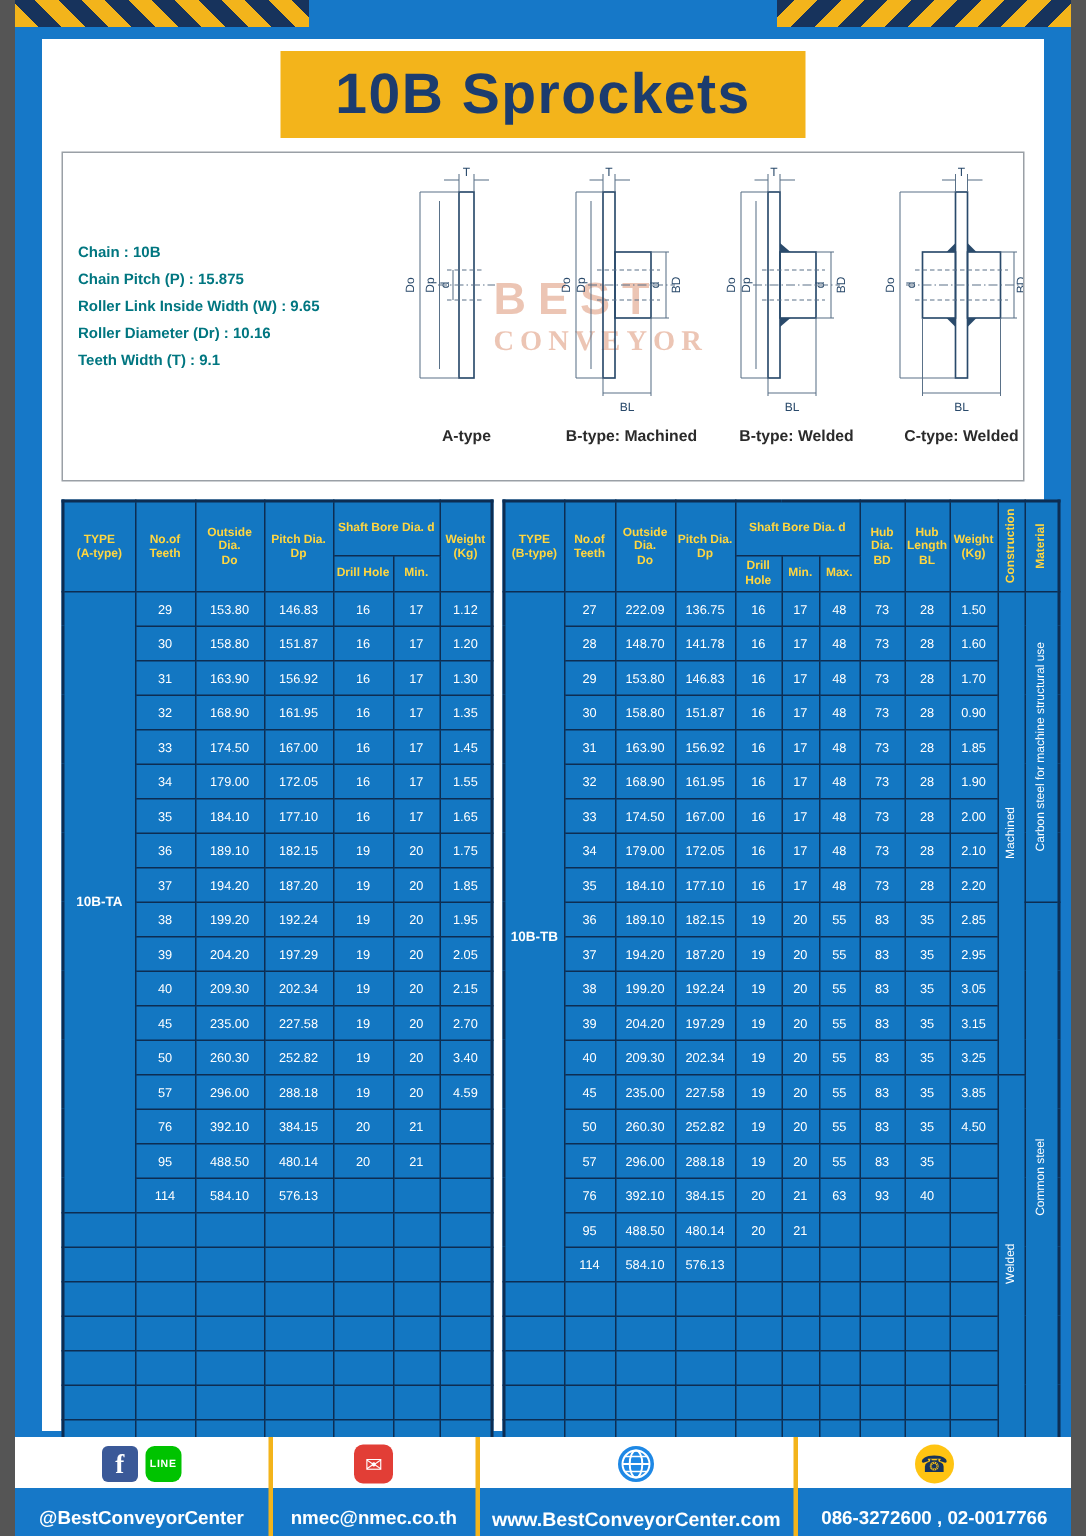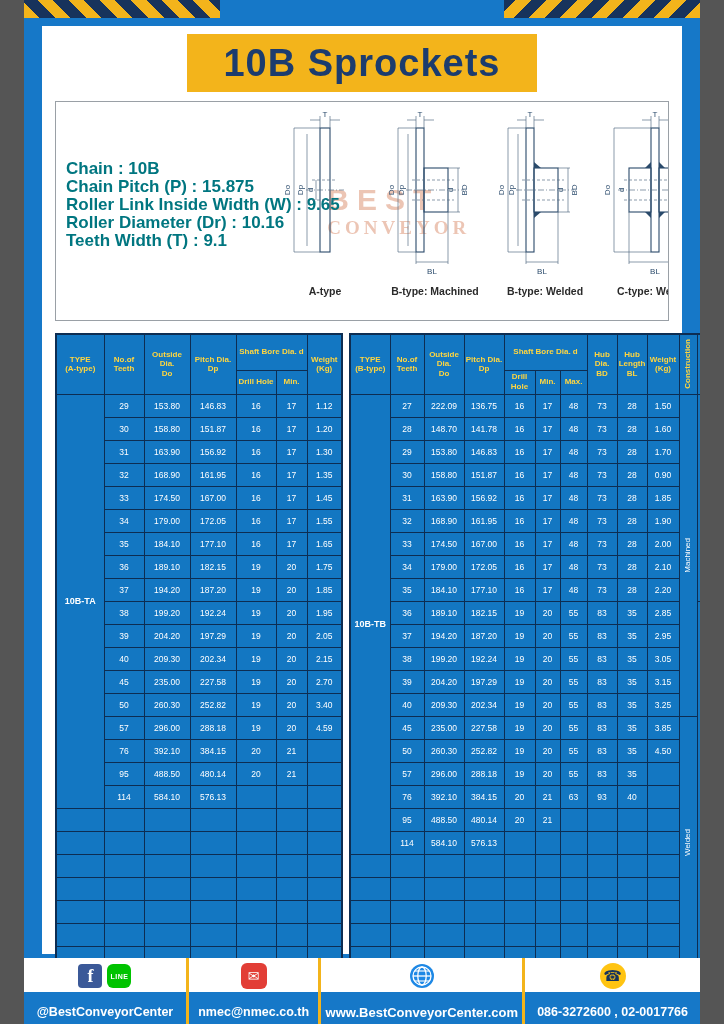--- a/index.html
+++ b/index.html
@@ -1,26 +1,26 @@
 <!DOCTYPE html>
 <html><head>
 <meta charset="utf-8">
 <style>
   html,body{margin:0;padding:0;}
   body{font-family:"Liberation Sans",sans-serif;background:#555;}
-  .page{position:relative;width:676px;height:1024px;background:#1678c8;overflow:hidden;margin:0 auto;}
+  .page{position:relative;width:676px;height:1024px;background:#1678c8;overflow:hidden;margin:0 auto;padding-left:28px;}
   .hazard{position:absolute;top:0;height:18px;width:196px;
     background:repeating-linear-gradient(45deg,#f3b41b 0 11px,#17335c 11px 22px);}
   .hazard.left{left:0;}
   .hazard.right{right:0;background:repeating-linear-gradient(-45deg,#f3b41b 0 11px,#17335c 11px 22px);}
   .inner{position:absolute;left:18px;right:18px;top:26px;bottom:70px;background:#ffffff;}
   .banner{width:350px;height:58px;margin:8px auto 0;background:#f3b41b;display:flex;align-items:center;justify-content:center;
     font-size:38px;font-weight:bold;color:#1c3c6e;letter-spacing:1px;}
   .diagram-box{position:relative;margin:9px 13px 0;height:218px;border:1px solid #9aa0a6;overflow:hidden;background:#fff;}
-  .specs{position:absolute;left:10px;top:58px;color:#007680;font-weight:bold;font-size:17px;line-height:18px;white-space:nowrap;}
+  .specs{position:absolute;left:10px;top:58px;color:#007680;font-weight:bold;font-size:10px;line-height:18px;white-space:nowrap;}
   .watermark{position:absolute;left:56%;top:50%;transform:translate(-50%,-50%);text-align:left;color:#c2410c;opacity:.30;pointer-events:none;}
   .wm1{font-size:30px;font-weight:bold;letter-spacing:8px;}
   .wm2{font-size:19px;font-weight:bold;letter-spacing:4px;font-family:Liberation Serif, serif;}
   .diagrams{position:absolute;left:214px;right:4px;top:4px;display:flex;justify-content:space-between;}
   .diagram{width:112px;text-align:center;}
   .diagram svg{display:block;margin:0 auto;}
   .caption{font-size:10.5px;font-weight:bold;color:#2b2b2b;margin-top:-3px;}
   .tables{display:flex;gap:6px;margin:12px 13px 0;}
   table.spec{border-collapse:collapse;table-layout:fixed;background:#1377c2;border:2px solid #0d2d52;}
   table.spec th,table.spec td{border:1px solid #0d2d52;text-align:center;vertical-align:middle;padding:0;overflow:hidden;}

